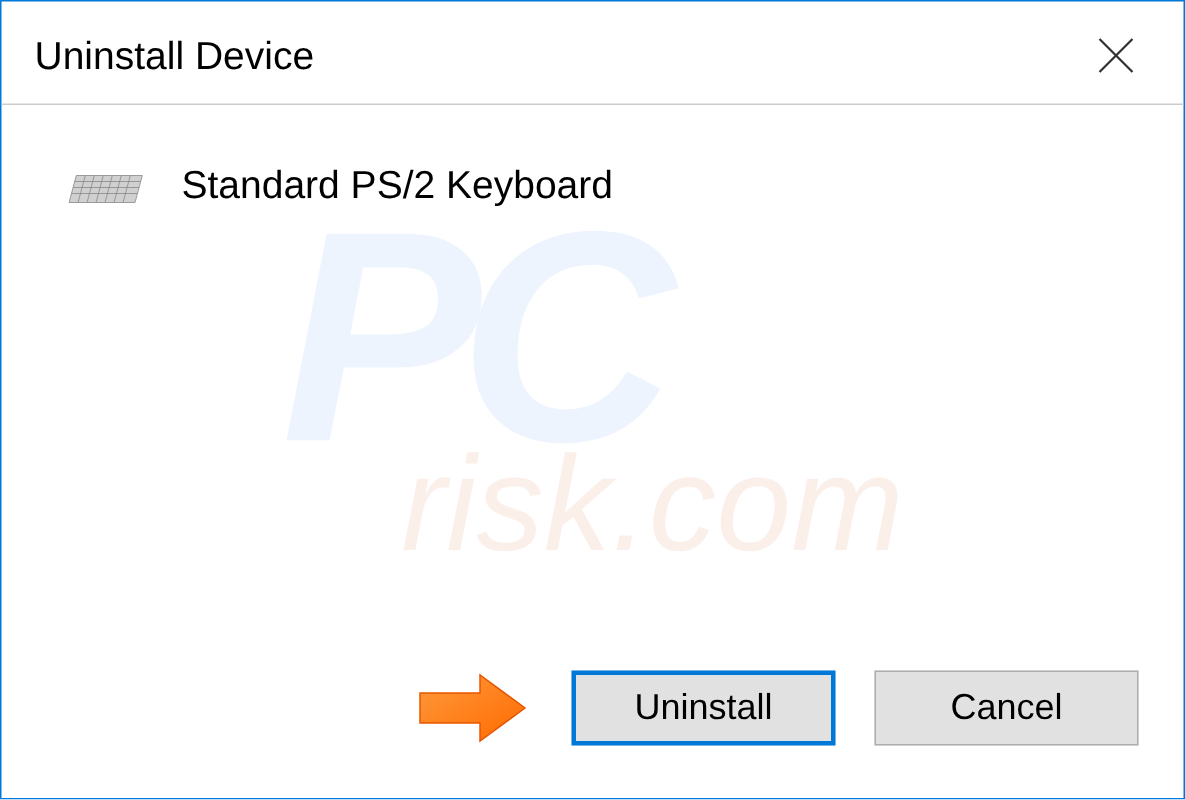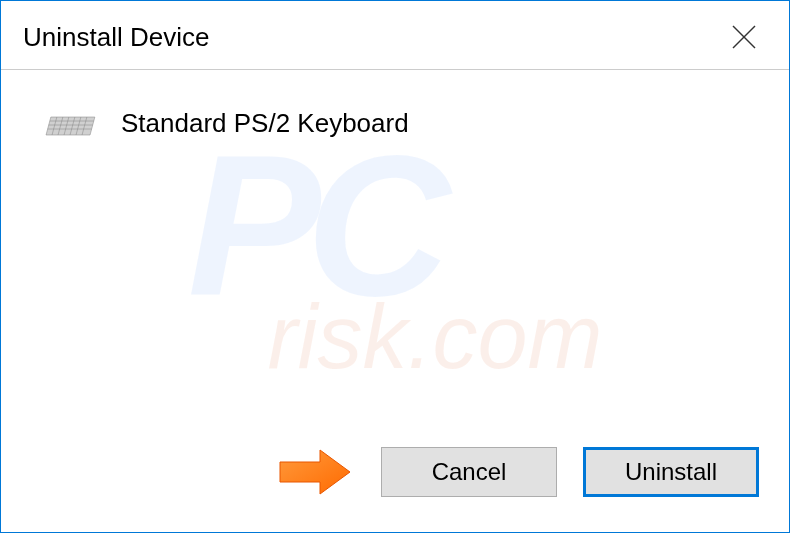--- a/index.html
+++ b/index.html
@@ -211,17 +211,17 @@
   <div class="button-row">
     <svg class="arrow-indicator" viewBox="0 0 80 60">
       <defs>
         <linearGradient id="arrowGrad" x1="0%" y1="0%" x2="100%" y2="100%">
           <stop offset="0%" stop-color="#ff9a3c"></stop>
           <stop offset="100%" stop-color="#ff6a00"></stop>
         </linearGradient>
       </defs>
       <path d="M 5 20 L 45 20 L 45 8 L 75 30 L 45 52 L 45 40 L 5 40 Z" fill="url(#arrowGrad)" stroke="#e85600" stroke-width="1"></path>
     </svg>
+    <button class="btn btn-primary">Uninstall</button>
     <button class="btn btn-secondary">Cancel</button>
-    <button class="btn btn-primary">Uninstall</button>
   </div>
 
 </div>
 
 </body></html>

